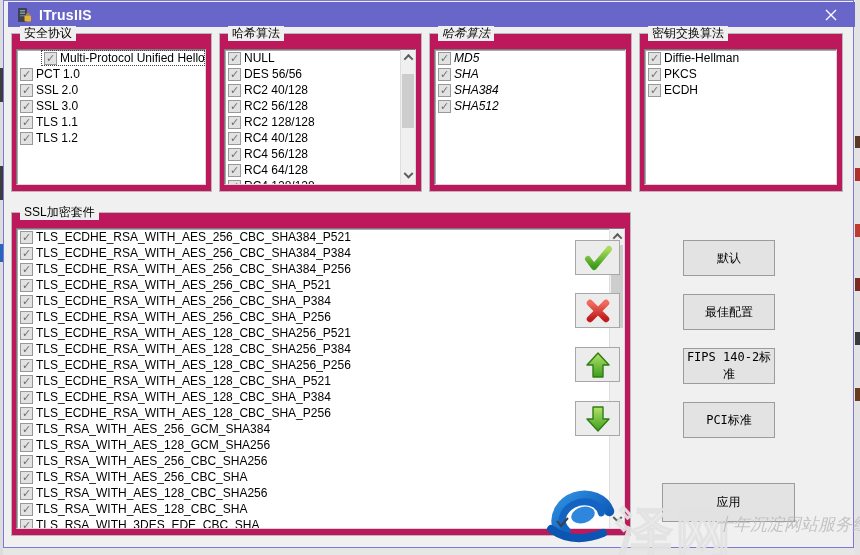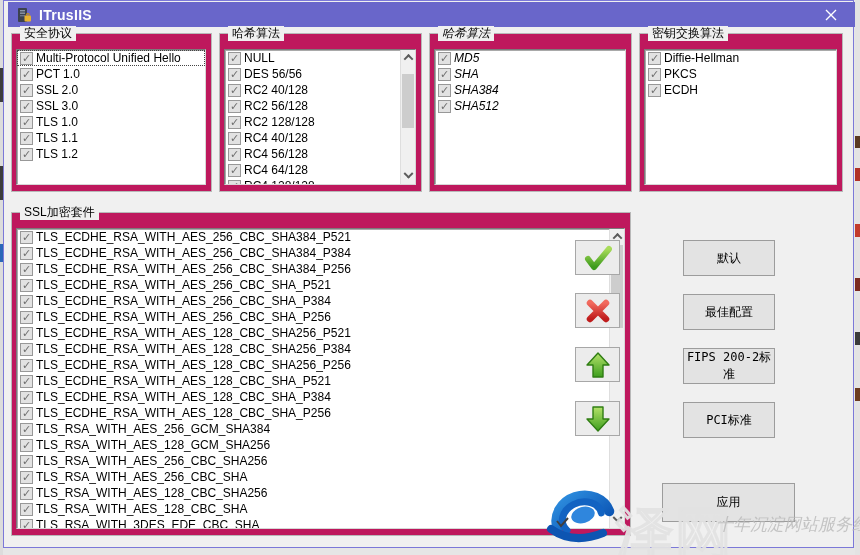--- a/index.html
+++ b/index.html
@@ -16,21 +16,21 @@
                display:flex; align-items:center; justify-content:center; cursor:default; }
 
   
   .groupbox { position:absolute; border:1px solid #b8b8b8; background:#be185d; }
   .groupbox > .gb-label { position:absolute; top:-8px; left:8px; background:#f0f0f0;
                           padding:0 4px; font-size:12px; color:#000; line-height:15px; }
   .listbox { position:absolute; left:4px; top:15px; right:5px; bottom:6px; background:#fff;
              border:1px solid #7b7b7b; border-right-color:#d7d7d7; border-bottom-color:#d7d7d7;
              box-shadow:inset 1px 1px 0 #a9a9a9; overflow:hidden; }
   .row { height:16px; display:flex; align-items:center; padding-left:2px; white-space:nowrap; }
-  .row.focused { outline:1px dotted #444; outline-offset:-1px; }
+  .row.focused { outline:1px dotted #444; outline-offset:-1px;margin-left:24px; }
   .cb { width:13px; height:13px; flex:0 0 13px; background:#e2e2e2; border:1px solid #989898;
         position:relative; margin-left:1px; }
   .cb::after { content:"✓"; position:absolute; left:1px; top:-1px; font-size:11px;
                line-height:13px; color:#6f6f6f; }
   .lbl { font-size:12px; color:#000; margin-left:3px; }
 
   
   .vscroll { position:absolute; top:0; right:0; bottom:0; width:15px; background:#f0f0f0;
              border-left:1px solid #dedede; }
   .sb-btn { position:absolute; left:0; width:15px; height:15px; display:flex;
@@ -97,24 +97,20 @@
         <div class="row">
           <span class="cb"></span>
           <span class="lbl">SSL 2.0</span>
         </div>
         <div class="row">
           <span class="cb"></span>
           <span class="lbl">SSL 3.0</span>
         </div>
         <div class="row">
           <span class="cb"></span>
-          <span class="lbl">TLS 1.0</span>
-        </div>
-        <div class="row">
-          <span class="cb"></span>
           <span class="lbl">TLS 1.1</span>
         </div>
         <div class="row">
           <span class="cb"></span>
           <span class="lbl">TLS 1.2</span>
         </div>
       </div>
   </div>
 
   <div class="groupbox" style="left:215px;top:32px;width:203px;height:159px;">
@@ -339,21 +335,21 @@
         <stop offset="0" stop-color="#b4e26a"></stop>
             <stop offset="1" stop-color="#3d9e1d"></stop>
           </linearGradient>
         </defs>
       <path d="M12 25 L1 13 H7 V1 H17 V13 H23 Z" fill="url(#gD)" stroke="#2f7d13" stroke-width="1.4" stroke-linejoin="round"></path>
     </svg>
   </div>
 
   <button class="push-btn" style="left:679px;top:239px;width:92px;height:36px;">默认</button>
   <button class="push-btn" style="left:679px;top:293px;width:92px;height:36px;">最佳配置</button>
-  <button class="push-btn" style="left:679px;top:347px;width:92px;height:36px;">FIPS 200-2标准</button>
+  <button class="push-btn" style="left:679px;top:347px;width:92px;height:36px;">FIPS 140-2标准</button>
   <button class="push-btn" style="left:679px;top:401px;width:92px;height:36px;">PCI标准</button>
   <button class="push-btn" style="left:658px;top:482px;width:133px;height:39px;">应用</button>
 </div>
 
 <svg class="wm wm-logo" width="74" height="68" viewBox="0 0 74 68">
   <defs>
     <linearGradient id="lg1" x1="0" y1="0" x2="1" y2="1">
       <stop offset="0" stop-color="#2e8fe0"></stop>
         <stop offset="1" stop-color="#0c55b4"></stop>
     </linearGradient>

